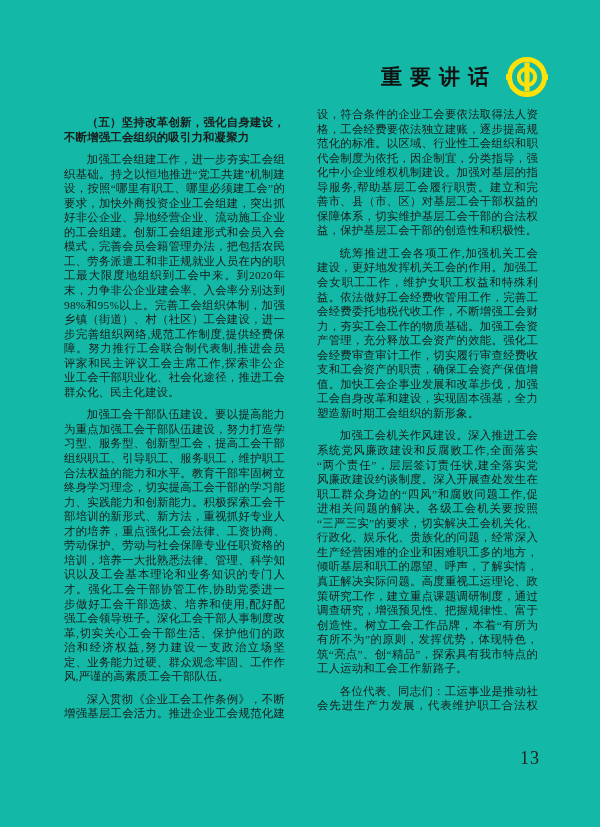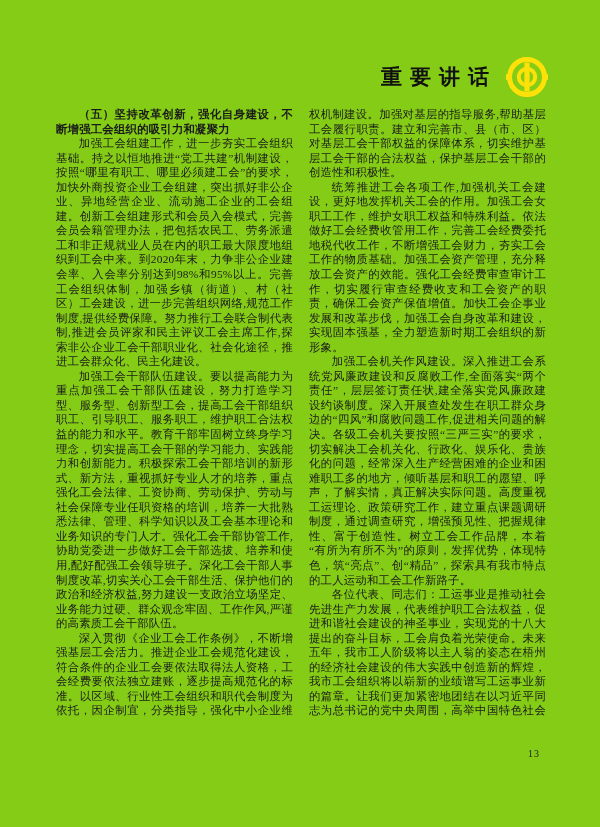--- a/index.html
+++ b/index.html
@@ -4,21 +4,21 @@
 <style>
   html, body {
     margin: 0;
     padding: 0;
     background: #ffffff;
   }
   .page {
     position: relative;
     width: 600px;
     height: 827px;
-    background: #84cc16;
+    background: #14b8a6;
     overflow: hidden;
     font-family: "Liberation Serif", "DejaVu Serif", serif;
     color: #1a1a1a;
   }
   
   .header {
     position: absolute;
     top: 56px;
     right: 52px;
     display: flex;
@@ -48,33 +48,33 @@
     column-count: 2;
     column-gap: 16px;
     column-fill: auto;
     overflow: hidden;
     font-size: 11.4px;
     line-height: 14.55px;
     text-align: justify;
     letter-spacing: 0.2px;
   }
   .content p {
-    margin: 0;
+    margin: 8px;
     text-indent: 2em;
     word-break: break-all;
   }
   .content p.section-heading {
     font-weight: bold;
   }
   
   .page-number {
     position: absolute;
     top: 748px;
     right: 60px;
-    font-size: 10px;
+    font-size: 18px;
     letter-spacing: 1px;
     color: #222222;
     font-family: "Liberation Serif", "DejaVu Serif", serif;
   }
 </style>
 </head>
 <body>
 
 <div class="page">
 

